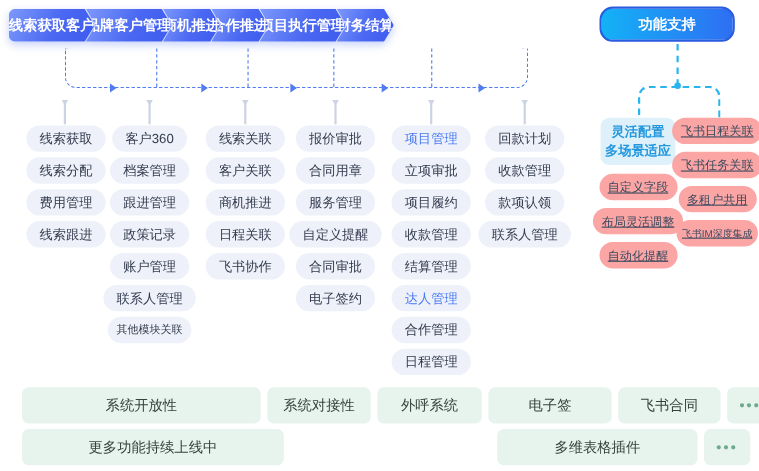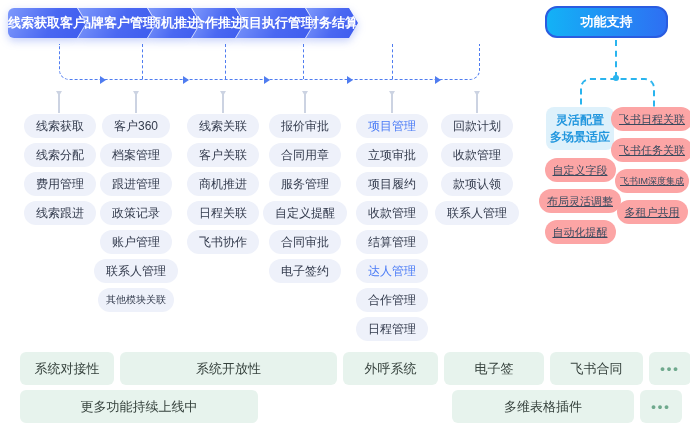--- a/index.html
+++ b/index.html
@@ -187,30 +187,30 @@
     <div class="spill">自定义字段</div>
         <div class="spill">布局灵活调整</div>
         <div class="spill">自动化提醒</div>
       </div>
   </div>
   <div class="sgroup sgroup-2">
     <div style="display:flex;flex-direction:column;align-items:center;">
 
     <div class="spill">飞书日程关联</div>
         <div class="spill">飞书任务关联</div>
+        <div class="spill">多租户共用</div>
         <div class="spill sm">飞书IM深度集成</div>
-        <div class="spill">多租户共用</div>
       </div>
   </div>
 
   <div class="brow brow-1">
+    <div class="gbox" style="width:217px;">系统开放性</div>
     <div class="gbox" style="width:94px;">系统对接性</div>
-    <div class="gbox" style="width:217px;">系统开放性</div>
     <div class="gbox" style="width:95px;">外呼系统</div>
-    <div class="gbox" style="width:100px;">电子签</div>
+    <div class="gbox" style="width:112px;">电子签</div>
     <div class="gbox" style="width:93px;">飞书合同</div>
     <div class="gbox dots" style="width:42px;">•••</div>
   </div>
   <div class="brow brow-2">
     <div class="gbox" style="width:238px;">更多功能持续上线中</div>
     <div class="gbox" style="width:182px;margin-top:48px;">数据bi</div>
     <div class="gbox" style="width:182px;">多维表格插件</div>
     <div class="gbox dots" style="width:42px;">•••</div>
   </div>
 

